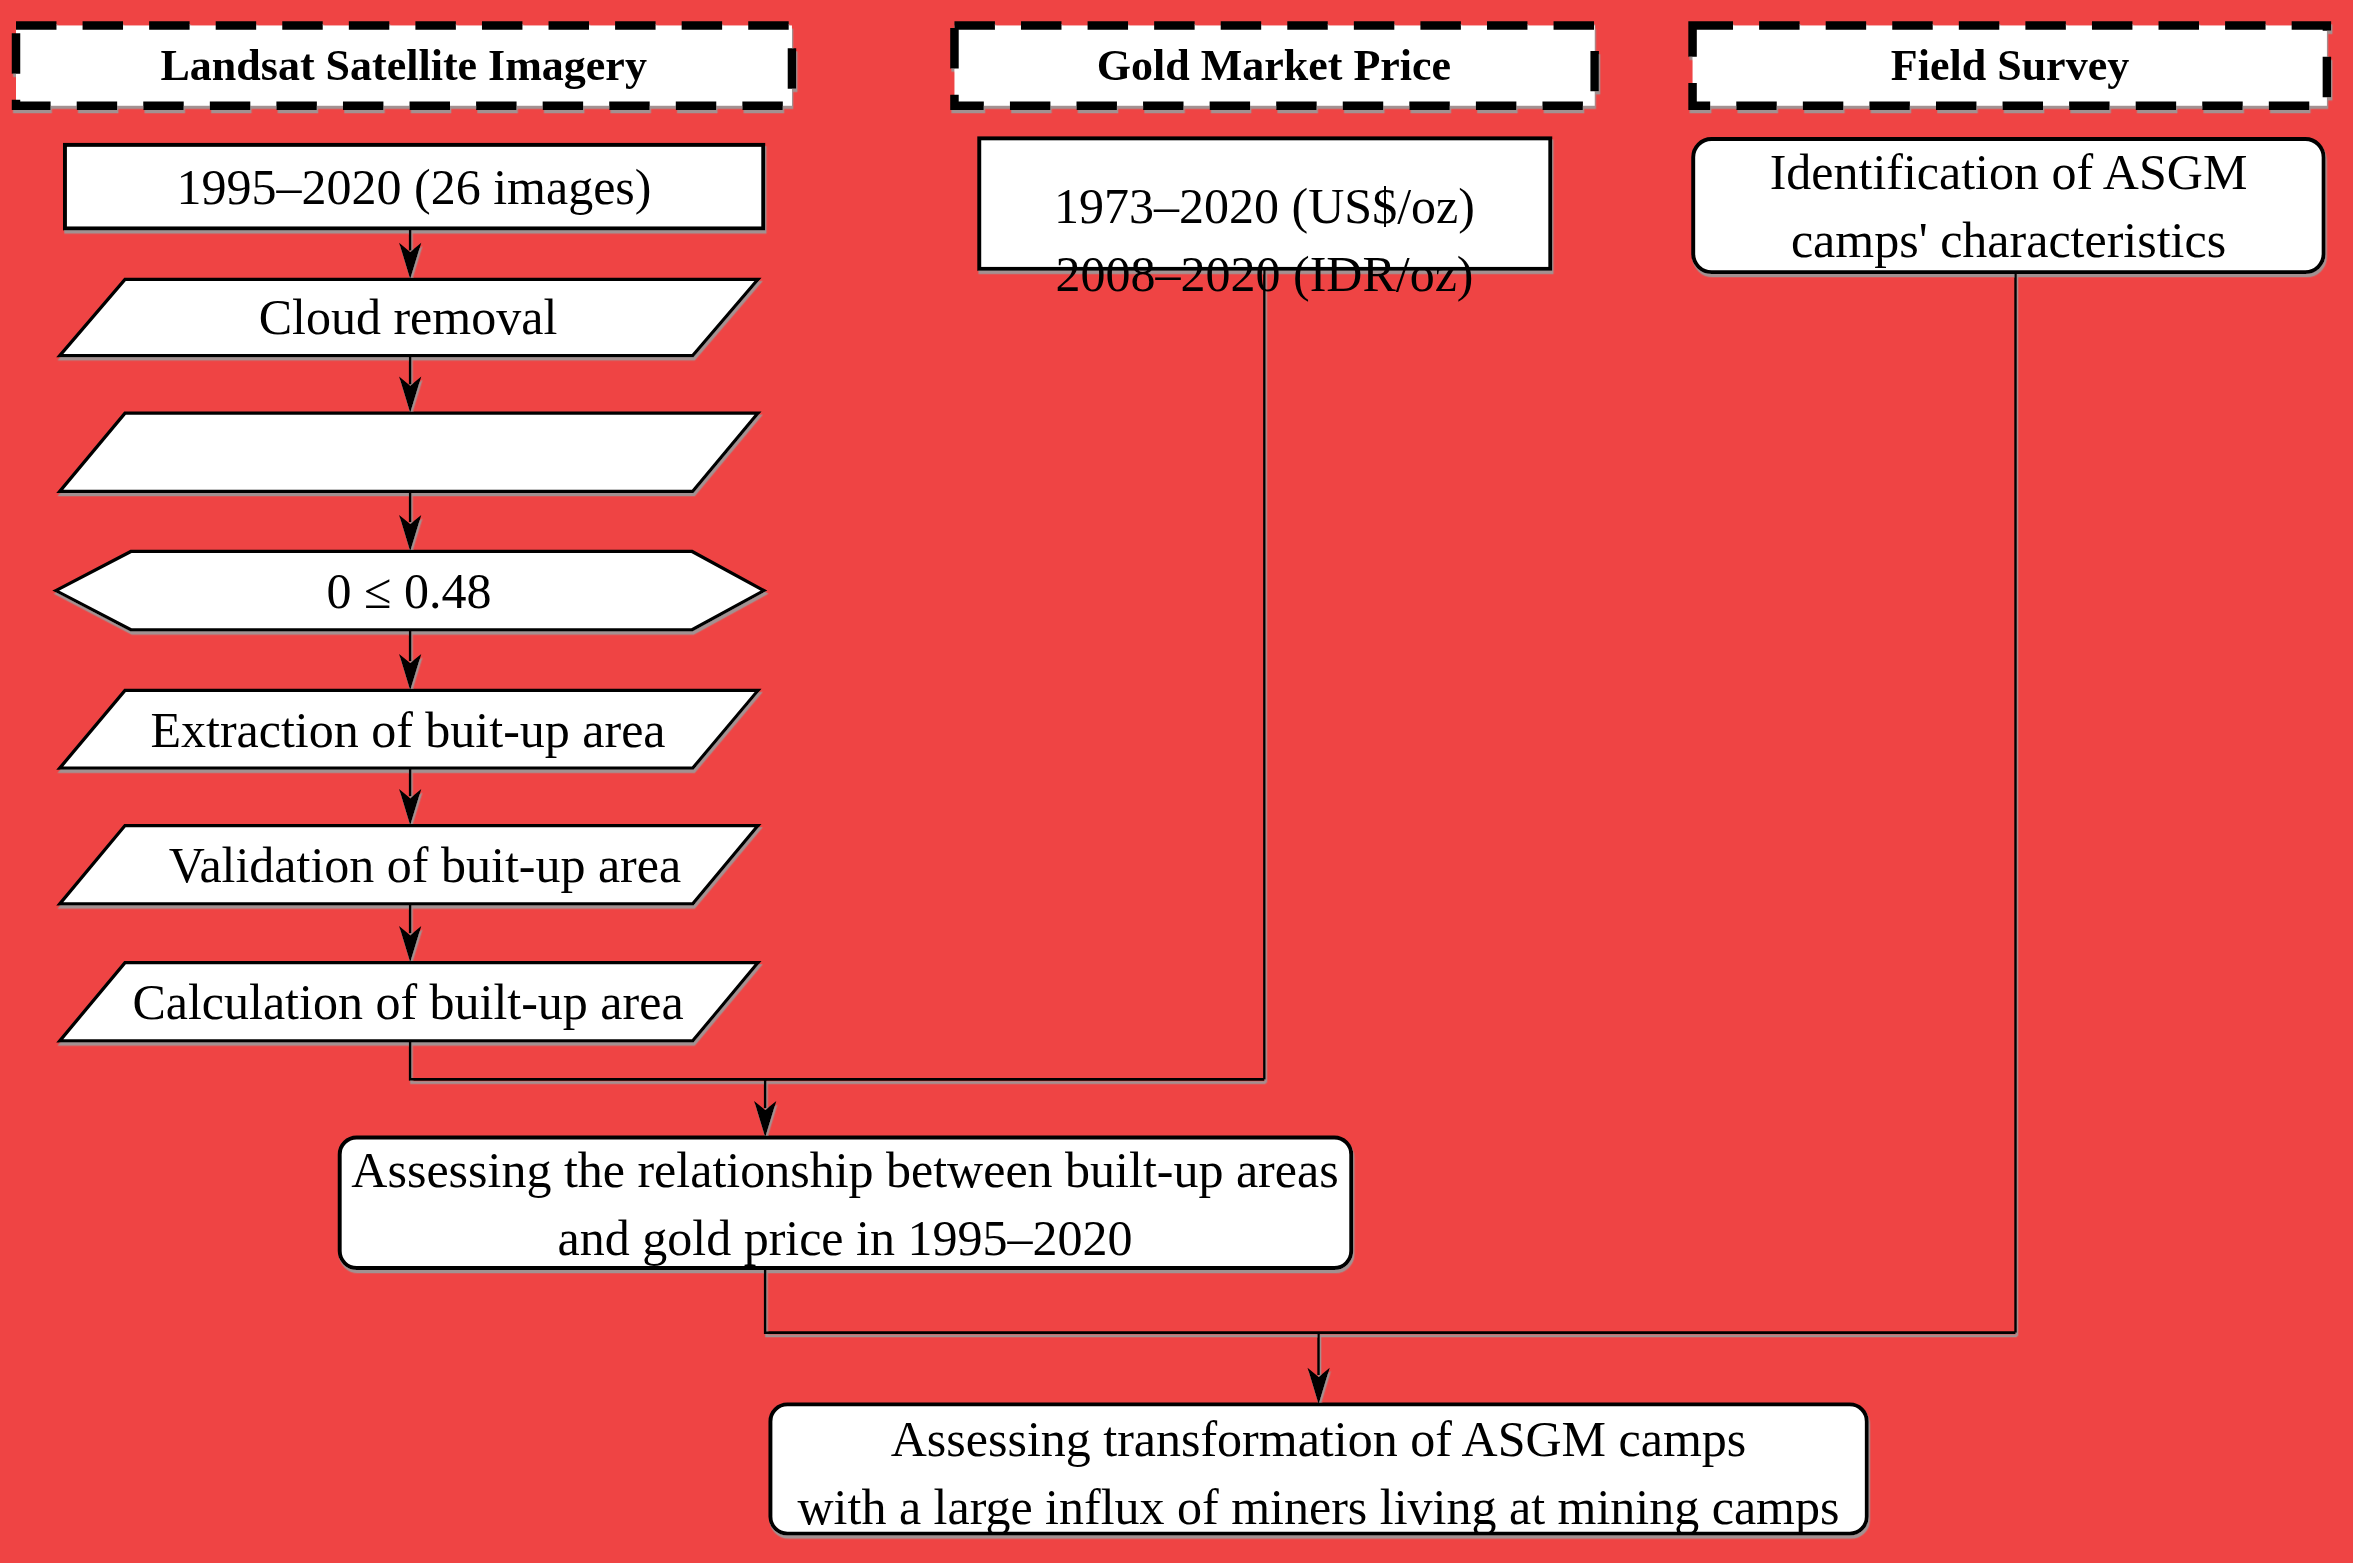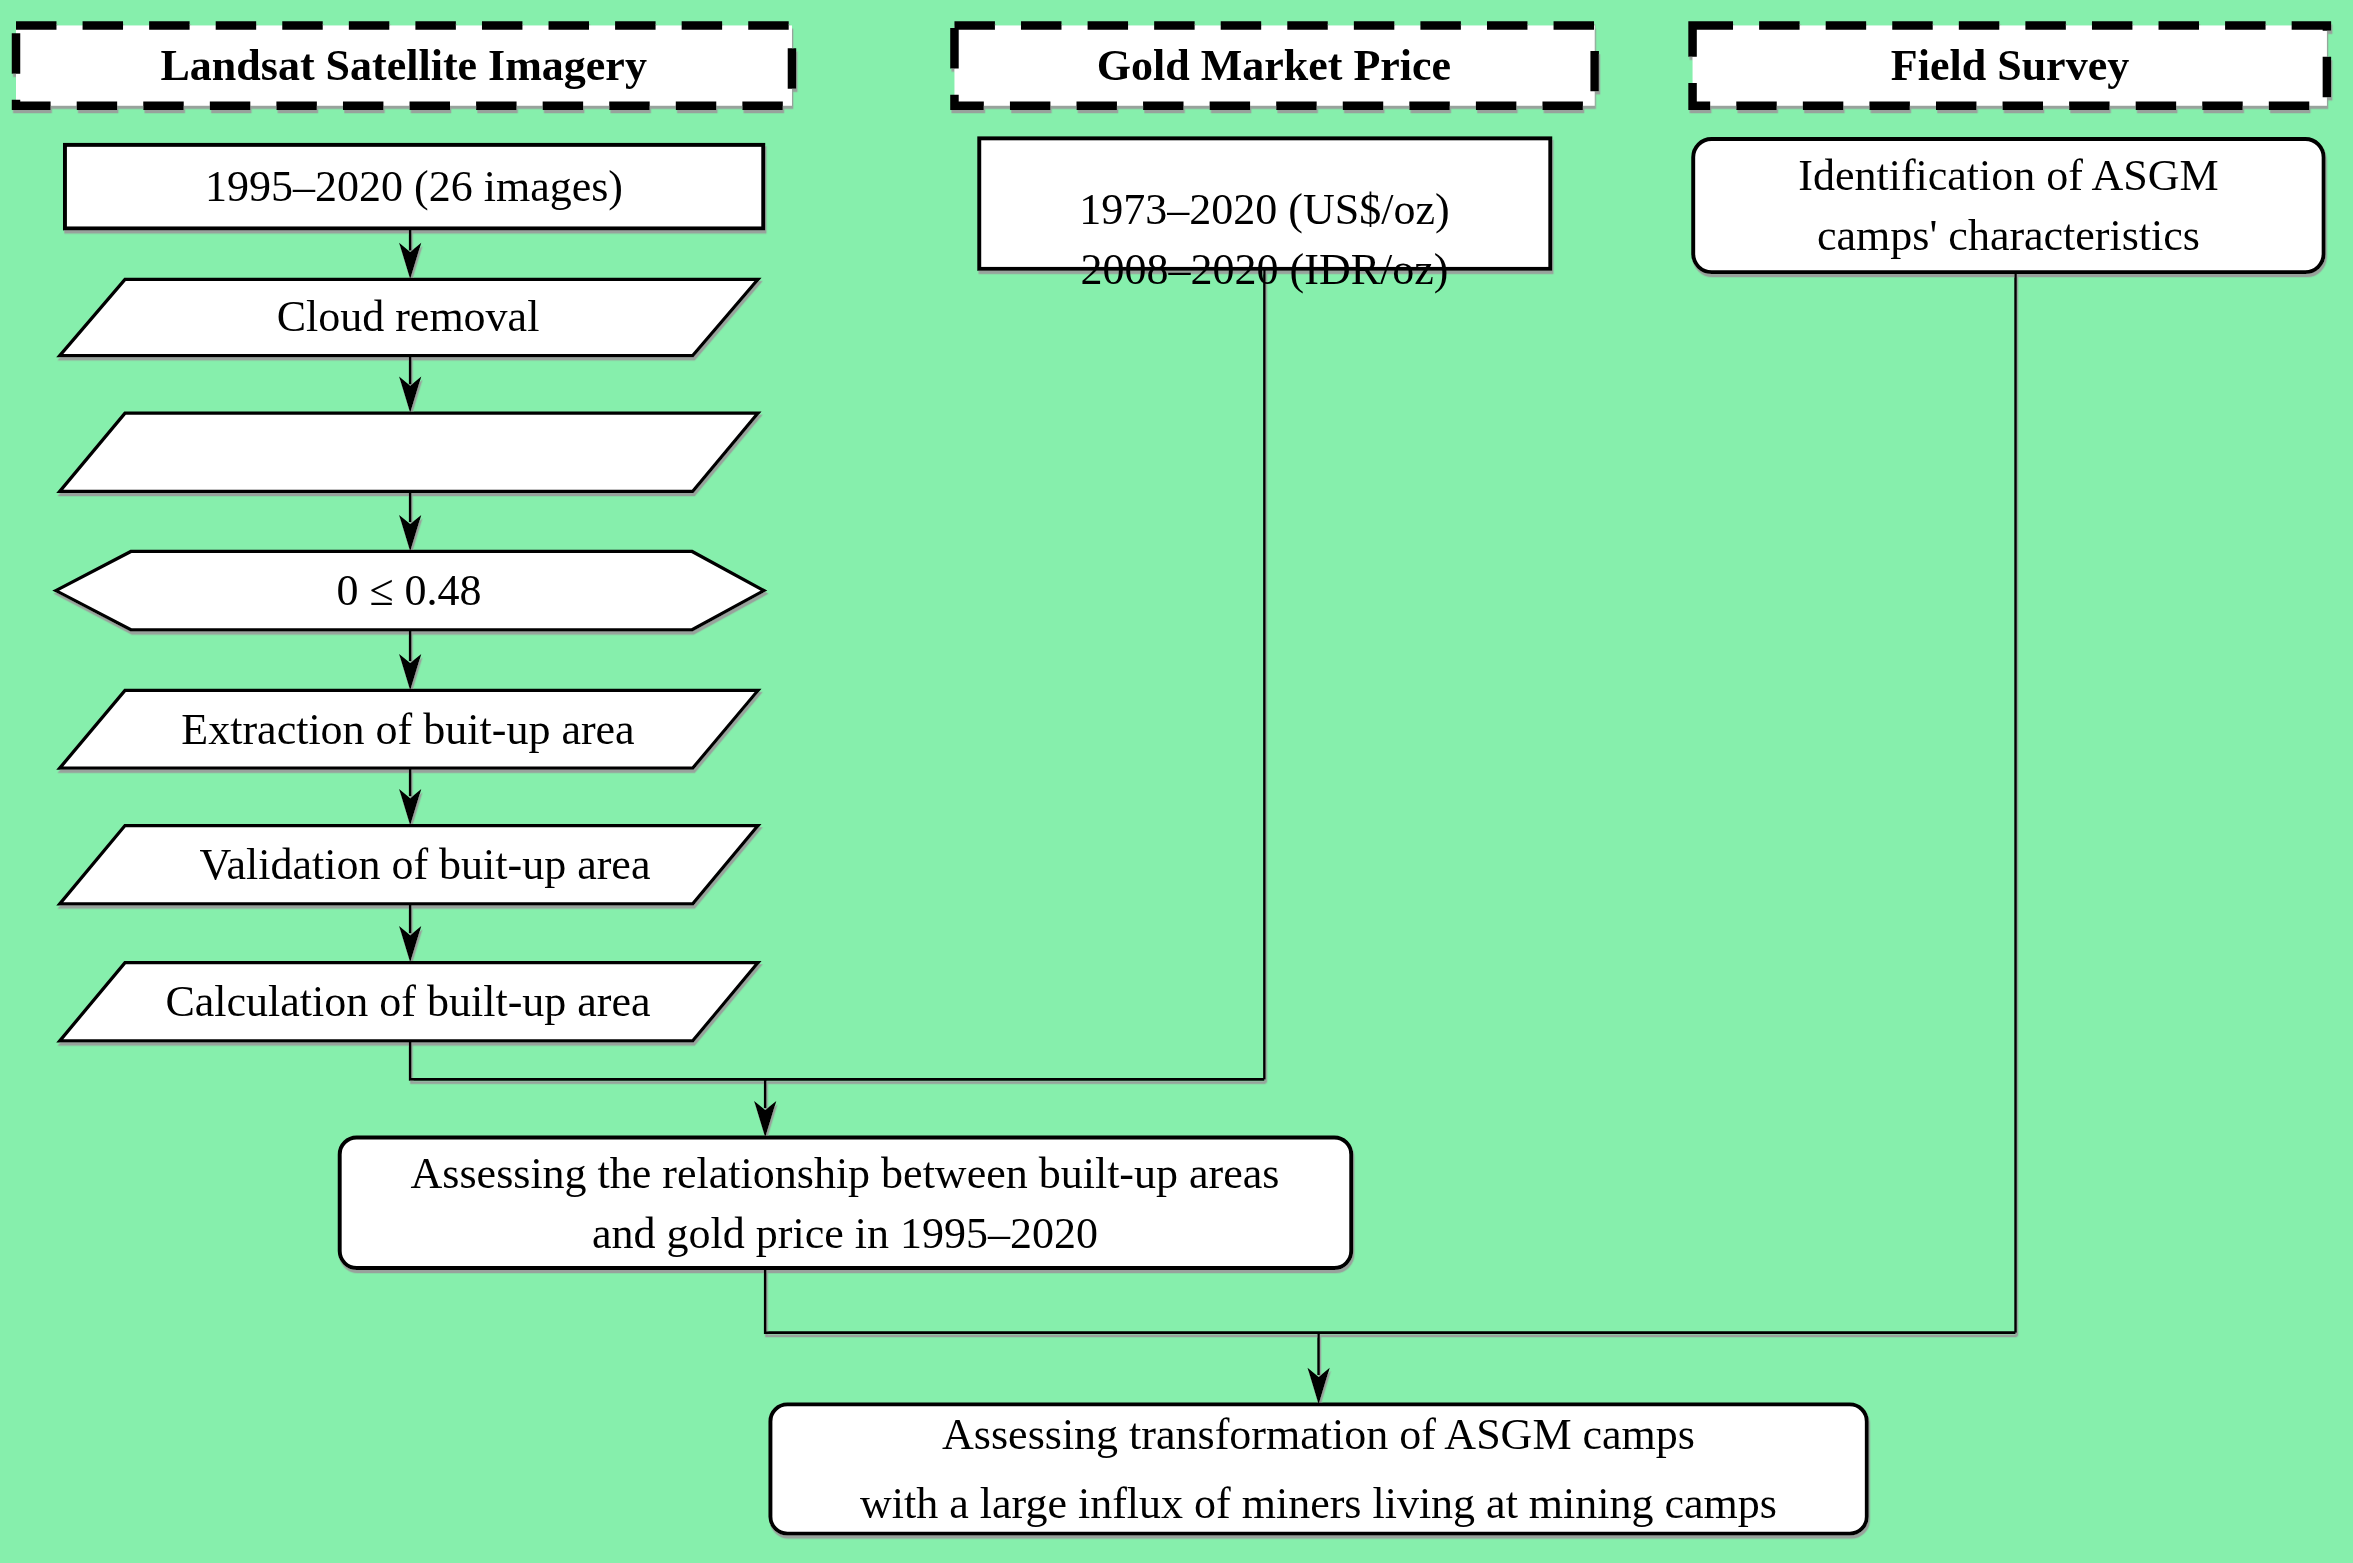--- a/index.html
+++ b/index.html
@@ -10,36 +10,36 @@
   body {
     width: 2354px;
     height: 1563px;
     font-family: "Liberation Serif", "DejaVu Serif", serif;
     color: #000;
   }
   .stage {
     position: relative;
     width: 2354px;
     height: 1563px;
-    background: #86efac;
+    background: #ef4444;
     overflow: hidden;
   }
   .stage > svg {
     position: absolute;
     left: 0;
     top: 0;
   }
   .label {
     position: absolute;
     display: flex;
     flex-direction: column;
     align-items: center;
     justify-content: center;
     text-align: center;
-    font-size: 44px;
+    font-size: 50px;
     line-height: 1.36;
     white-space: nowrap;
     pointer-events: none;
   }
   .label.hdr {
     font-weight: bold;
     font-size: 44px;
   }
 </style>
 </head>

